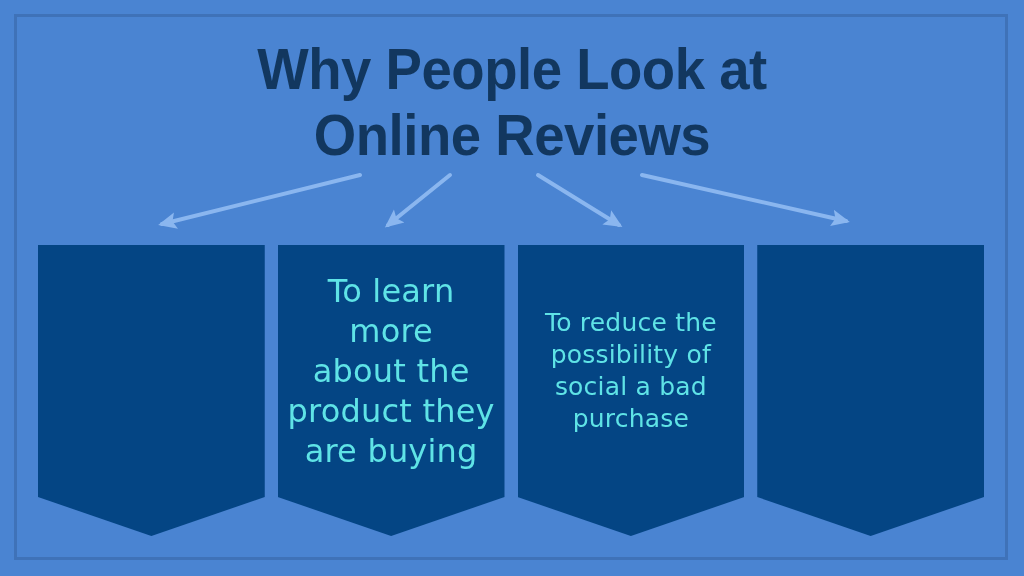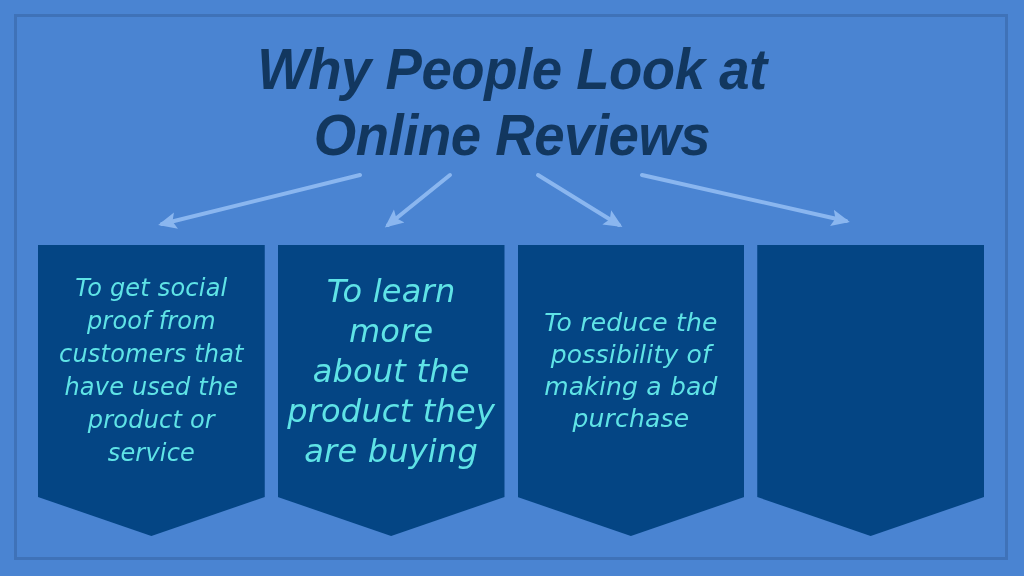--- a/index.html
+++ b/index.html
@@ -11,21 +11,20 @@
     height: 576px;
     overflow: hidden;
     background: #4a84d2;
     font-family: "DejaVu Sans", sans-serif;
   }
   #stage {
     position: relative;
     width: 1024px;
     height: 576px;
     background: #4a84d2;
-    font-style: italic;
   }
   
   #frame {
     position: absolute;
     left: 14px;
     top: 14px;
     width: 994px;
     height: 546px;
     box-sizing: border-box;
     border: 3px solid #3f72b8;
@@ -119,41 +118,35 @@
     <line x1="360" y1="175" x2="162" y2="224" stroke="#8ab6ef" stroke-width="4" stroke-linecap="round" marker-end="url(#ah)"></line>
     <line x1="450" y1="175" x2="388" y2="225" stroke="#8ab6ef" stroke-width="4" stroke-linecap="round" marker-end="url(#ah)"></line>
     <line x1="538" y1="175" x2="619" y2="225" stroke="#8ab6ef" stroke-width="4" stroke-linecap="round" marker-end="url(#ah)"></line>
     <line x1="642" y1="175" x2="846" y2="221" stroke="#8ab6ef" stroke-width="4" stroke-linecap="round" marker-end="url(#ah)"></line>
   </svg>
 
   <div id="cards">
 
     <div class="card card-1">
       <div class="card-shape"></div>
-      <div class="card-text">To get social
-proof from
-customers that
-have used the
-product or
-service</div>
     </div>
 
     <div class="card card-2">
       <div class="card-shape"></div>
       <div class="card-text">To learn more
 about the
 product they
 are buying</div>
     </div>
 
     <div class="card card-3">
       <div class="card-shape"></div>
       <div class="card-text">To reduce the
 possibility of
-making a bad
+social a bad
 purchase</div>
     </div>
 
     <div class="card card-4">
       <div class="card-shape"></div>
     </div>
 
   </div>
 </div>
 

